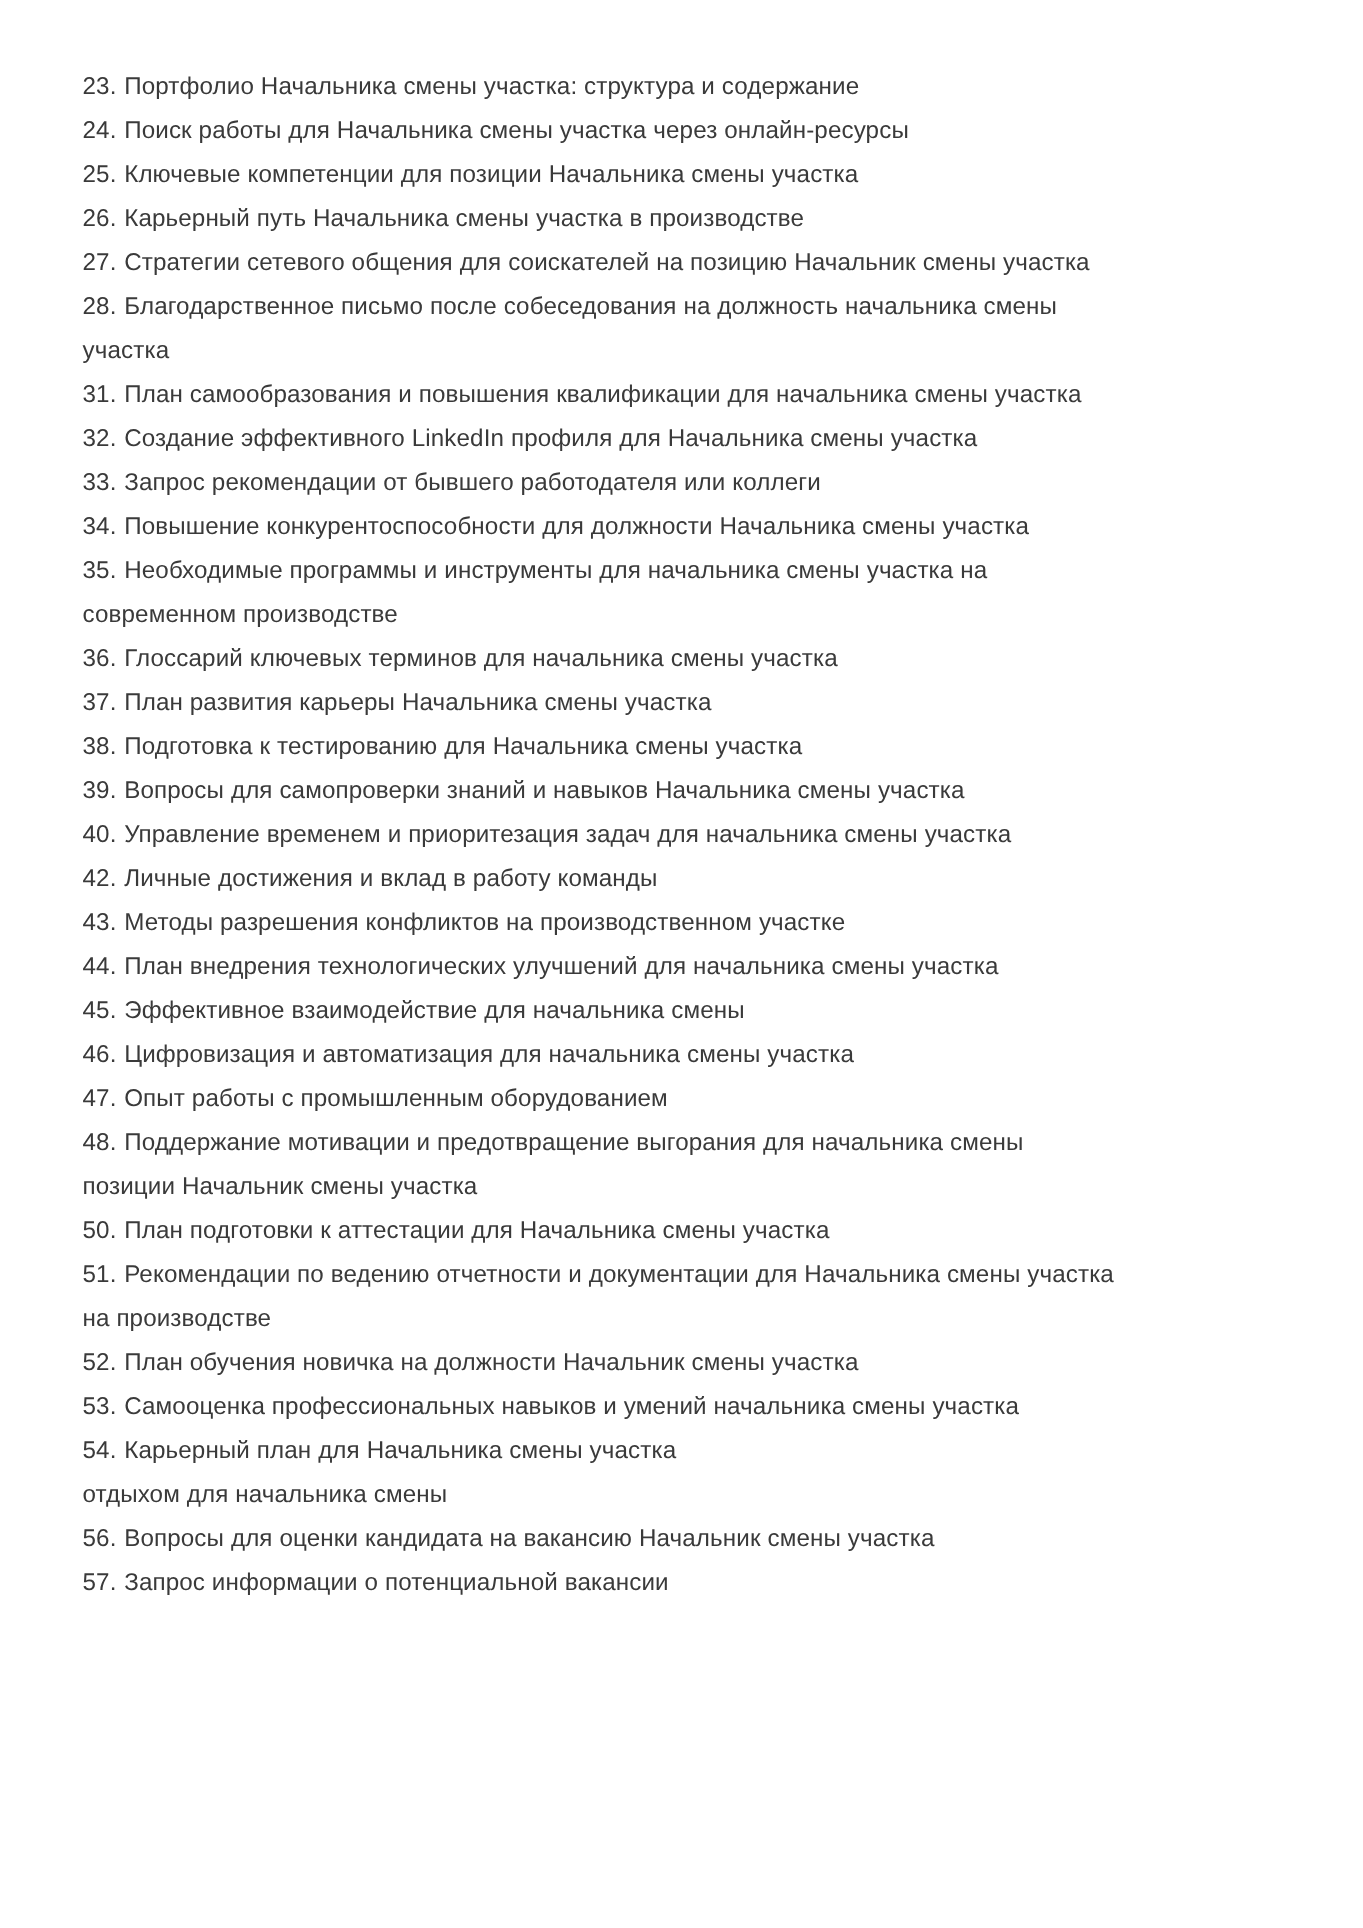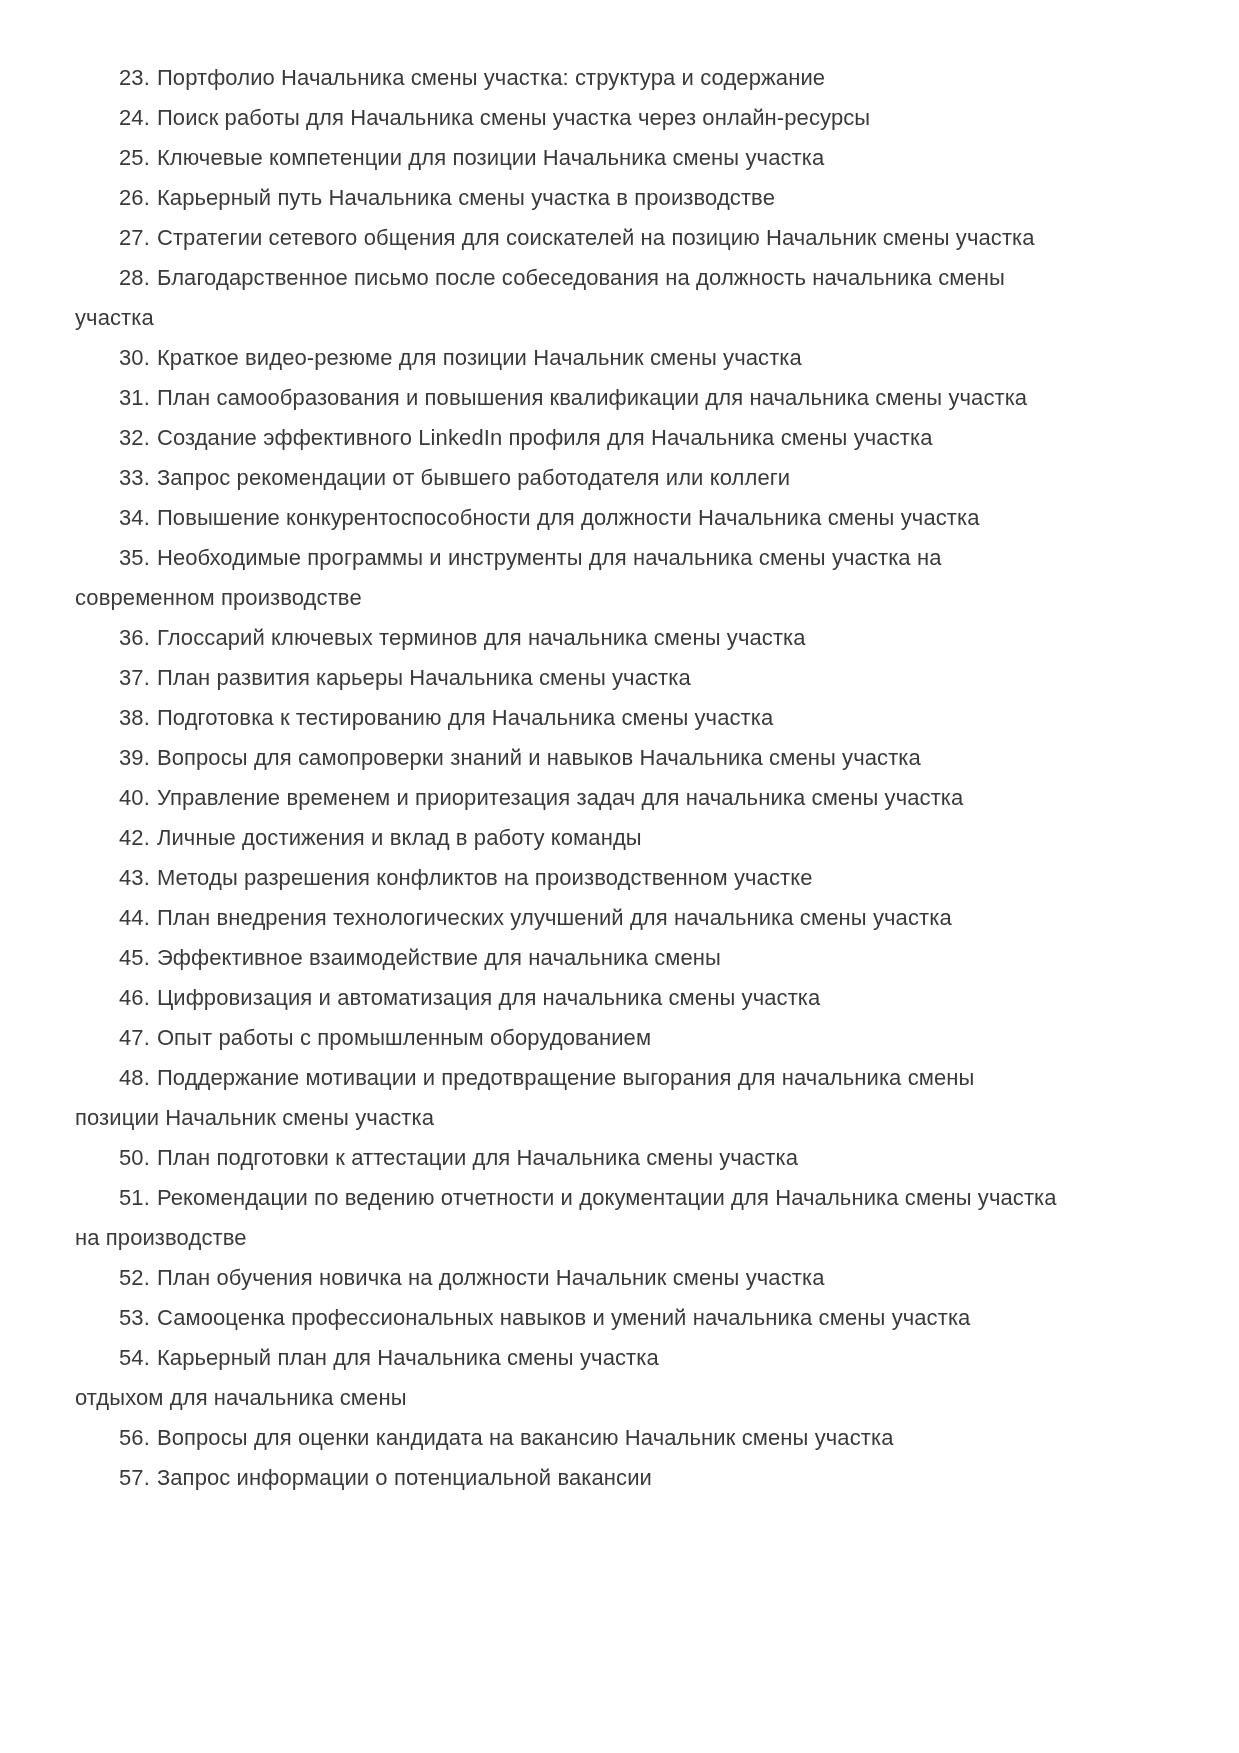--- a/index.html
+++ b/index.html
@@ -23,35 +23,33 @@
   .line {
     height: 40px;
     line-height: 40px;
     font-size: 22px;
     color: #3a3a3a;
     white-space: nowrap;
     letter-spacing: 0.1px;
   }
   .num {
     margin-right: 7px;
-    margin-left: 44px;
   }
 </style>
 </head>
 <body style="background: rgb(255, 255, 255);">
 
 <div class="doc" id="doc" style="color: rgb(58, 58, 58);">
     <div class="line"><span class="num">23.</span><span class="txt">Портфолио Начальника смены участка: структура и содержание</span></div>
     <div class="line"><span class="num">24.</span><span class="txt">Поиск работы для Начальника смены участка через онлайн-ресурсы</span></div>
     <div class="line"><span class="num">25.</span><span class="txt">Ключевые компетенции для позиции Начальника смены участка</span></div>
     <div class="line"><span class="num">26.</span><span class="txt">Карьерный путь Начальника смены участка в производстве</span></div>
     <div class="line"><span class="num">27.</span><span class="txt">Стратегии сетевого общения для соискателей на позицию Начальник смены участка</span></div>
     <div class="line"><span class="num">28.</span><span class="txt">Благодарственное письмо после собеседования на должность начальника смены</span></div>
     <div class="line"><span class="txt">участка</span></div>
-    <div class="line"><span class="num">30.</span><span class="txt">Краткое видео-резюме для позиции Начальник смены участка</span></div>
     <div class="line"><span class="num">31.</span><span class="txt">План самообразования и повышения квалификации для начальника смены участка</span></div>
     <div class="line"><span class="num">32.</span><span class="txt">Создание эффективного LinkedIn профиля для Начальника смены участка</span></div>
     <div class="line"><span class="num">33.</span><span class="txt">Запрос рекомендации от бывшего работодателя или коллеги</span></div>
     <div class="line"><span class="num">34.</span><span class="txt">Повышение конкурентоспособности для должности Начальника смены участка</span></div>
     <div class="line"><span class="num">35.</span><span class="txt">Необходимые программы и инструменты для начальника смены участка на</span></div>
     <div class="line"><span class="txt">современном производстве</span></div>
     <div class="line"><span class="num">36.</span><span class="txt">Глоссарий ключевых терминов для начальника смены участка</span></div>
     <div class="line"><span class="num">37.</span><span class="txt">План развития карьеры Начальника смены участка</span></div>
     <div class="line"><span class="num">38.</span><span class="txt">Подготовка к тестированию для Начальника смены участка</span></div>
     <div class="line"><span class="num">39.</span><span class="txt">Вопросы для самопроверки знаний и навыков Начальника смены участка</span></div>

